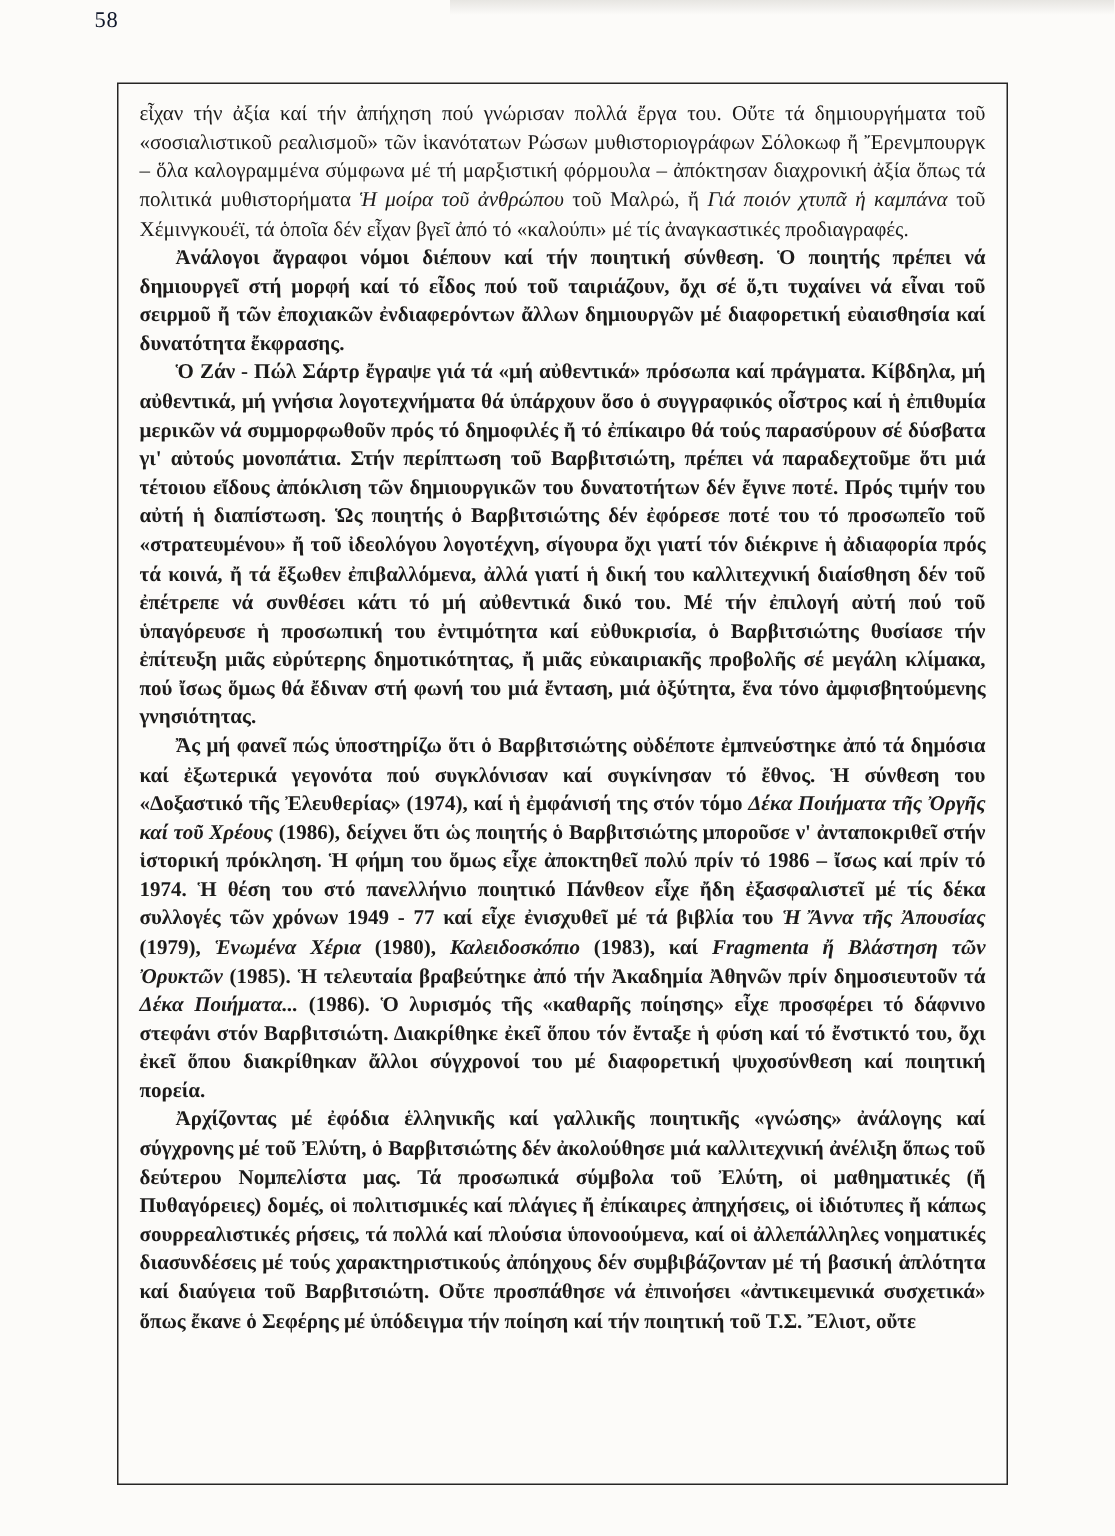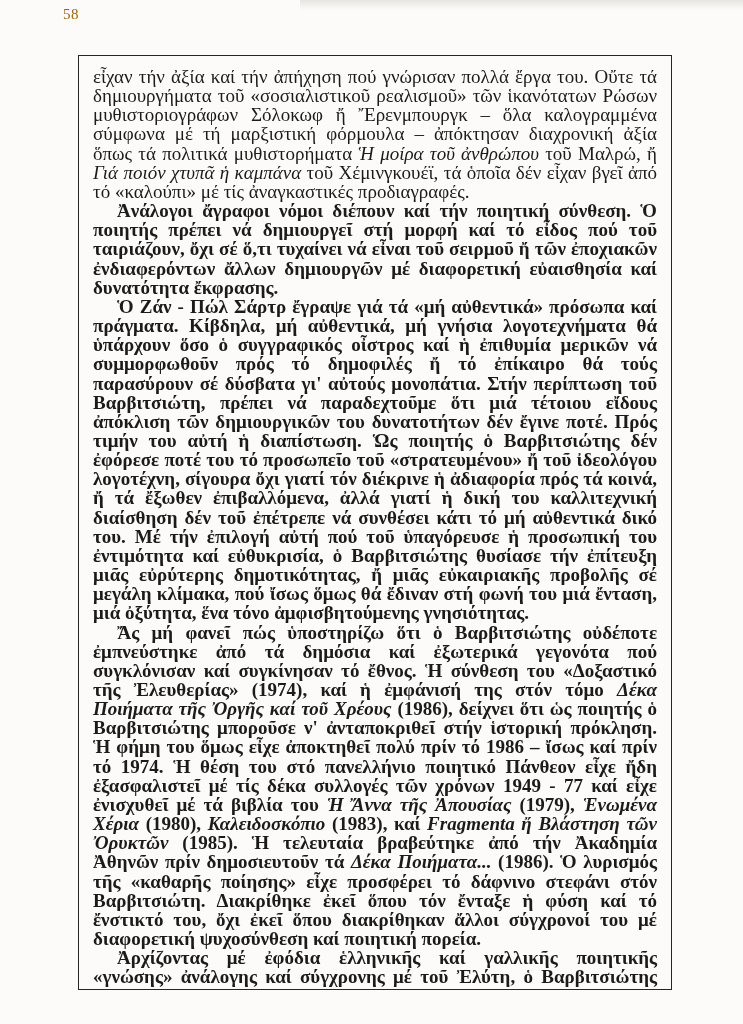--- a/index.html
+++ b/index.html
@@ -15,38 +15,38 @@
     position: relative;
     width: 743px;
     height: 1024px;
     background: #fcfbf9;
   }
   .folio {
     position: absolute;
     left: 63px;
     top: 6px;
     font-size: 15px;
-    color: #a16207;
+    color: #0f172a;
     letter-spacing: 0.5px;
   }
   .text-frame {
     position: absolute;
     left: 78px;
     top: 55px;
     width: 594px;
     height: 935px;
     box-sizing: border-box;
     border: 1.5px solid #262524;
     padding: 11px 14px 10px 14px;
     background: #fcfbf9;
     overflow: hidden;
   }
   .para {
     margin: 0;
-    font-size: 19px;
+    font-size: 14px;
     line-height: 19.15px;
     color: #1c1b1a;
     text-align: justify;
     text-justify: inter-word;
   }
   .para.indent { text-indent: 24px; font-weight: bold; }
   .italic { font-style: italic; }
   
   .scan-smudge {
     position: absolute;

